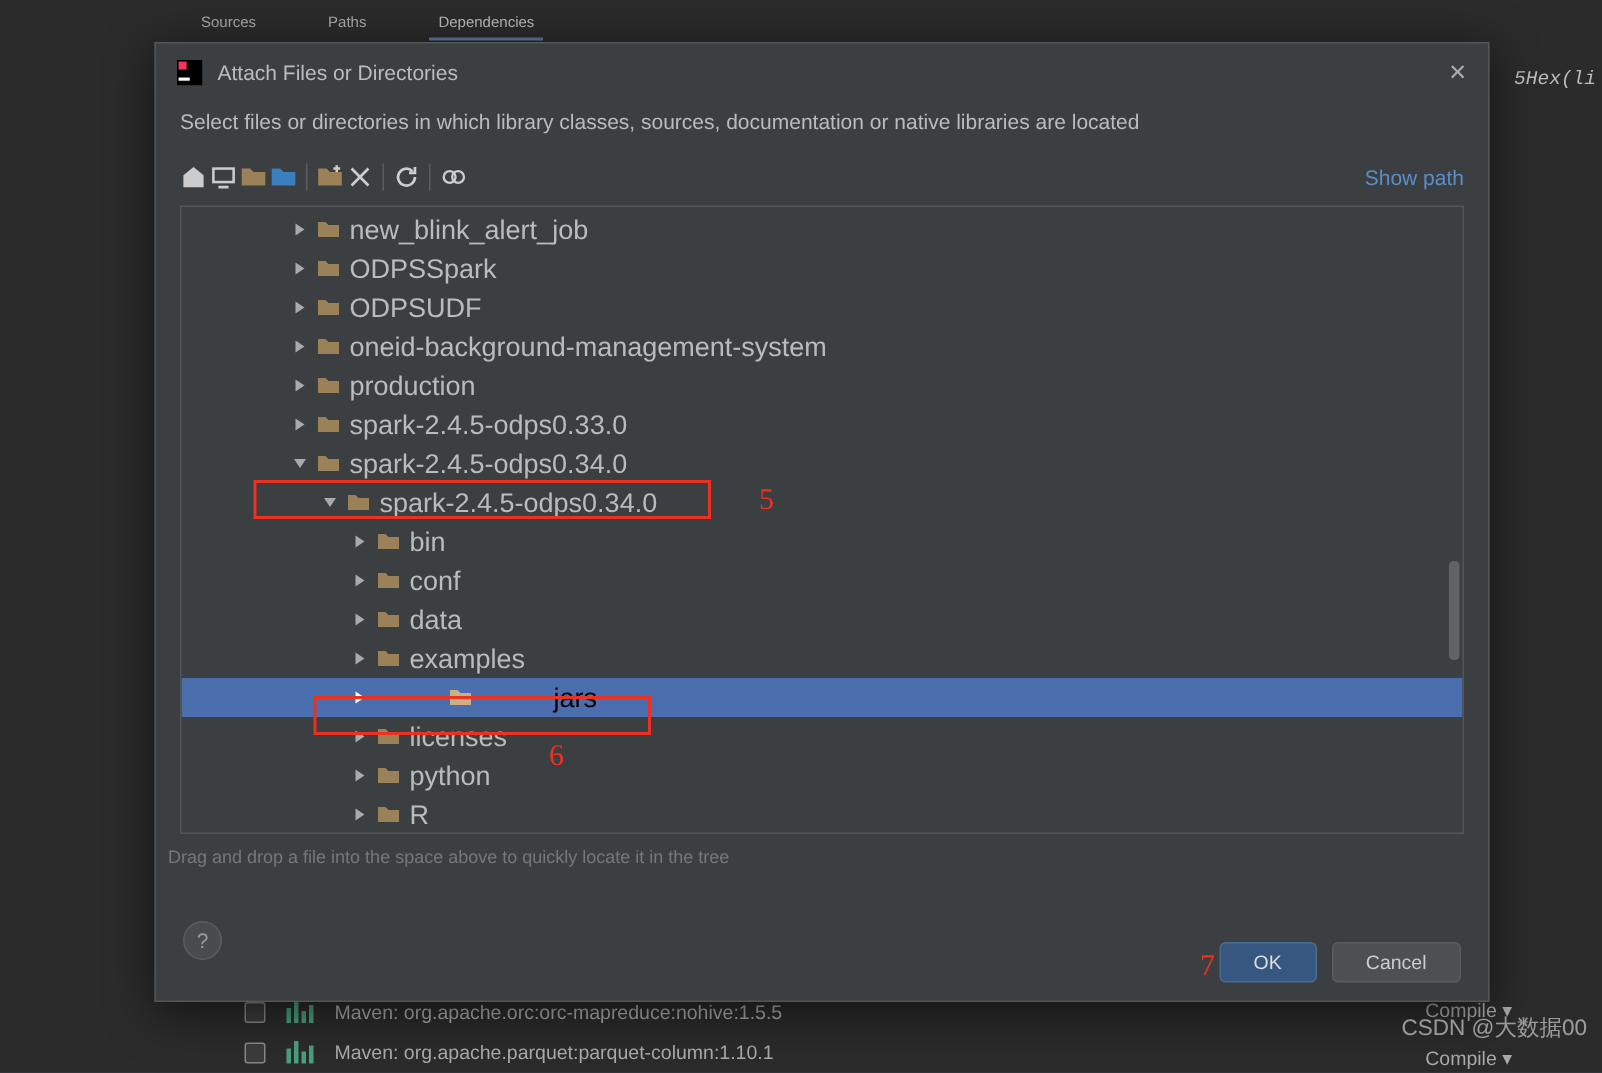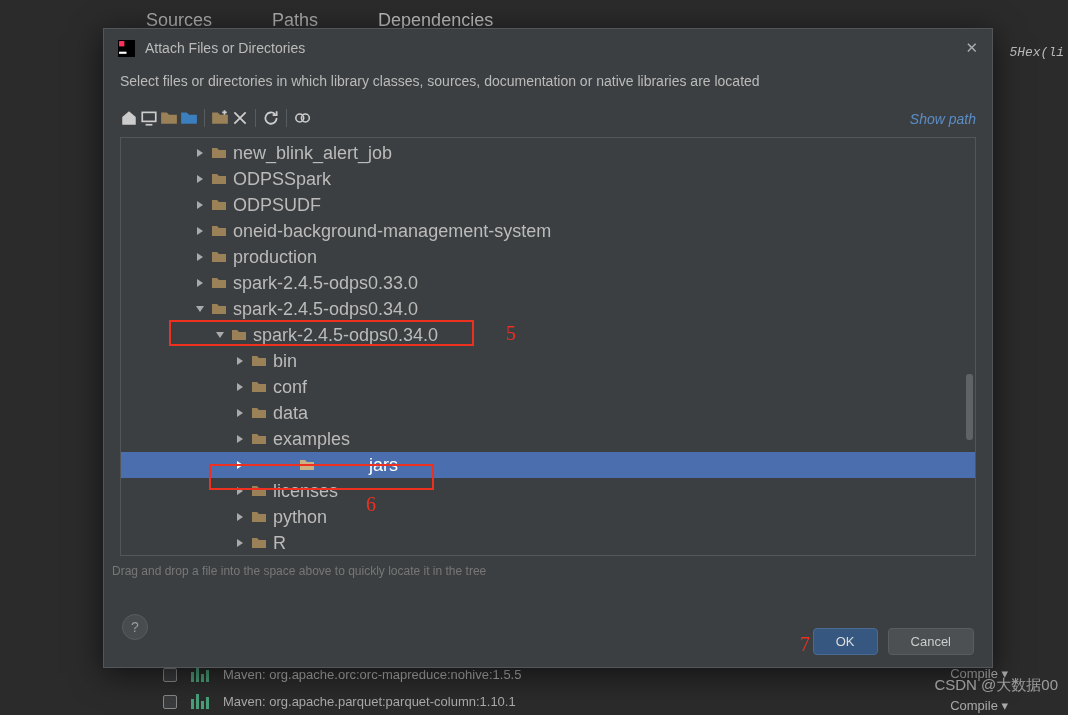--- a/index.html
+++ b/index.html
@@ -1,18 +1,18 @@
 <!DOCTYPE html>
 <html><head>
   <meta charset="utf-8">
   <style>
     * { margin: 0; padding: 0; box-sizing: border-box; font-family: -apple-system, "Segoe UI", sans-serif; }
     body { width: 1068px; height: 715px; background: #2b2b2b; overflow: hidden; position: relative; }
 
-    .bg-tabs { position: absolute; top: 0; left: 140px; display: flex; gap: 48px; font-size: 18px; color: #aaa; padding-top: 6px; }
+    .bg-tabs { position: absolute; top: 0; left: 128px; display: flex; gap: 36px; font-size: 10px; color: #aaa; padding-top: 6px; }
     .bg-tabs .tab { padding: 4px 6px; }
     .bg-tabs .tab.active { border-bottom: 2px solid #5a7ca0; color: #bbb; }
 
     .bg-code { position: absolute; top: 45px; right: 4px; color: #bbb; font-family: Liberation Mono, monospace; font-size: 13px; font-style: italic; }
 
     .bg-libs { position: absolute; bottom: 0; left: 163px; color: #aaa; font-size: 13px; }
     .bg-lib-row { display: flex; align-items: center; gap: 14px; padding: 6px 0; }
     .bg-lib-row .chk { width: 14px; height: 14px; border: 1px solid #888; border-radius: 2px; background: #3a3c3e; }
     .bg-lib-row .bars { display: flex; gap: 2px; align-items: flex-end; height: 15px; }
     .bg-lib-row .bars span { width: 3px; background: #4aa07a; }
@@ -20,30 +20,30 @@
 
     .dialog { position: absolute; left: 103px; top: 28px; width: 890px; height: 640px; background: #3c3f41; border: 1px solid #525658; box-shadow: 0 6px 30px rgba(0,0,0,0.6); display: flex; flex-direction: column; }
 
     .title-bar { display: flex; align-items: center; padding: 10px 14px 8px; }
     .title-bar .ij-icon { width: 17px; height: 17px; margin-right: 10px; display: flex; align-items: center; justify-content: center; }
     .title-bar .title { color: #bbb; font-size: 14px; flex: 1; }
     .title-bar .close { color: #aaa; cursor: pointer; font-size: 15px; }
 
     .subtitle { padding: 8px 16px 14px; color: #bbb; font-size: 14px; }
 
-    .toolbar { display: flex; align-items: flex-end; padding: 6px 16px 10px; gap: 2px; font-style: italic; }
+    .toolbar { display: flex; align-items: center; padding: 6px 16px 10px; gap: 2px; }
     .toolbar .sep { width: 1px; height: 18px; background: #5a5d60; margin: 0 4px; }
     .toolbar .tb-icon { width: 18px; height: 18px; color: #ccc; cursor: pointer; display: flex; align-items: center; justify-content: center; }
     .toolbar .filler { flex: 1; }
     .show-path { color: #5a8ec7; font-size: 14px; cursor: pointer; }
 
     .tree-container { margin: 0 16px; border: 1px solid #525658; background: #3c3f41; height: 440px; position: relative; overflow: hidden; }
     .tree { color: #bbb; font-size: 18px; padding: 2px 0; }
     .tree-row { display: flex; align-items: center; height: 26px; white-space: nowrap; }
-    .tree-row.selected { background: #4b6eaf; color: #ffffff; gap: 48px; }
+    .tree-row.selected { background: #4b6eaf; color: #000000; gap: 48px; }
     .arrow { width: 10px; height: 10px; margin-right: 6px; color: #aaa; flex-shrink: 0; }
     .folder-icon { width: 16px; height: 14px; margin-right: 6px; flex-shrink: 0; }
     .tree-row.selected .arrow { color: #fff; }
 
     .red-box { position: absolute; border: 2px solid #ee3020; pointer-events: none; }
     .red-label { position: absolute; color: #ee3020; font-size: 20px; font-family: serif; pointer-events: none; }
 
     .drag-hint { color: #777; font-size: 12px; padding: 8px; }
 
     .footer { display: flex; align-items: center; padding: 12px 18px; gap: 10px; }

